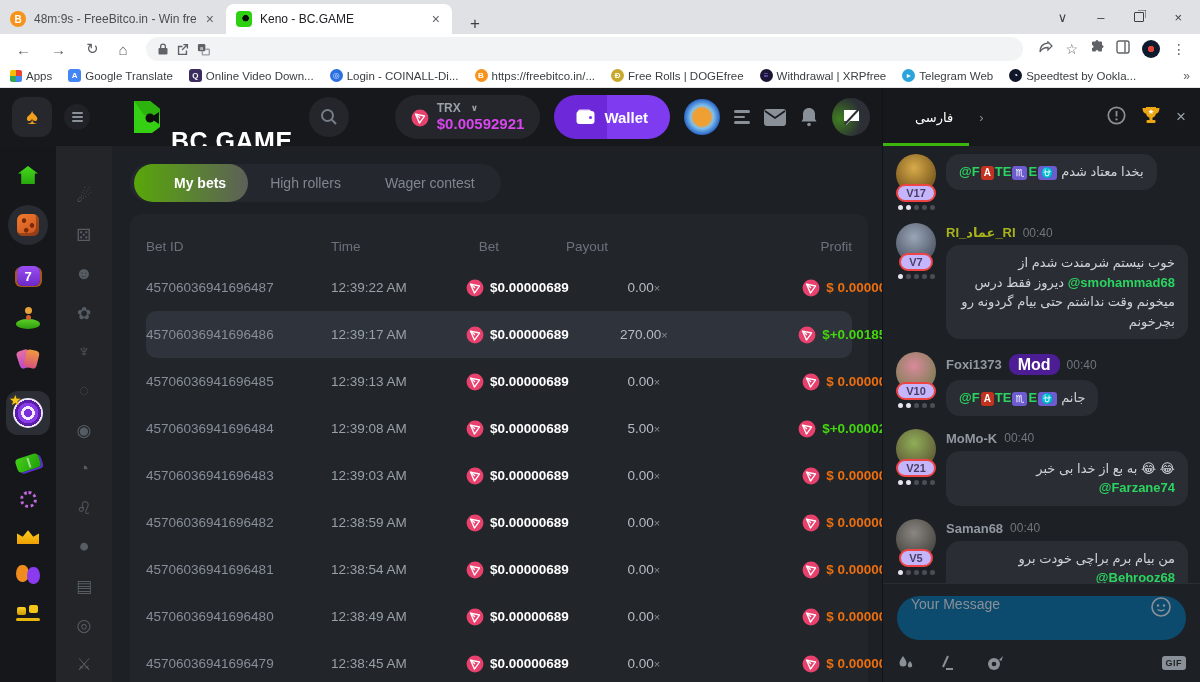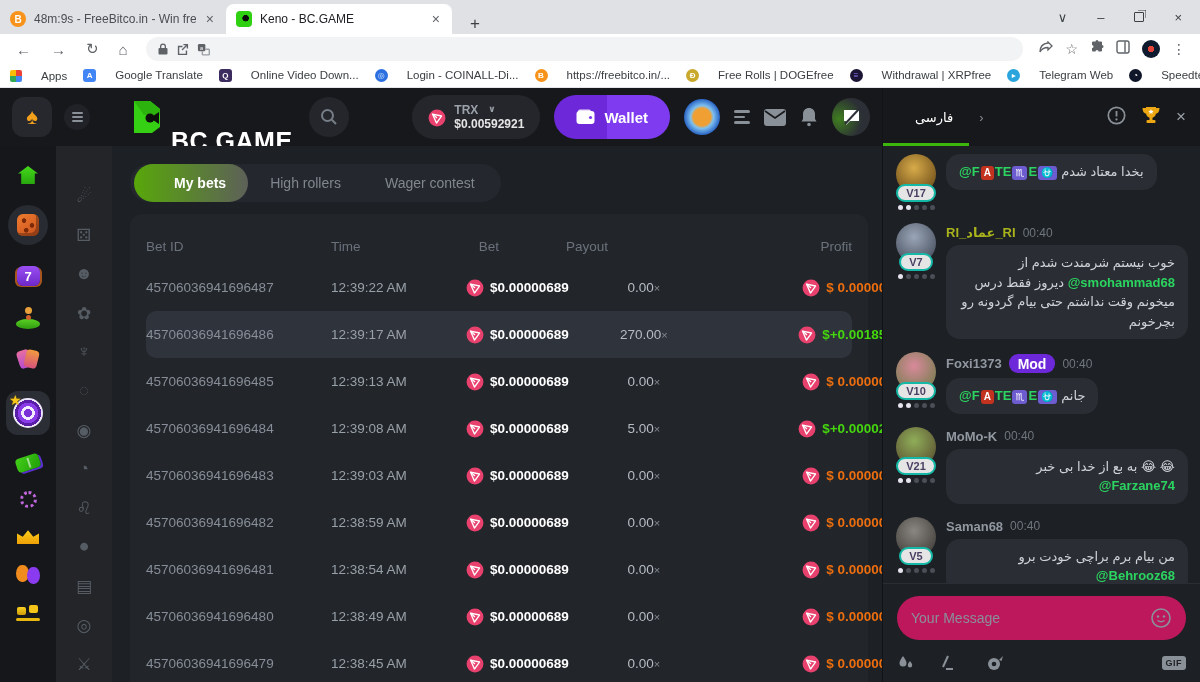--- a/index.html
+++ b/index.html
@@ -20,40 +20,40 @@
   .wincontrols{margin-left:auto;display:flex;align-items:center;gap:30px;padding-right:18px;color:#3c4043;font-size:13px;align-self:center;}
   .restore-box{width:10px;height:10px;border:1.2px solid #3c4043;border-radius:1px;box-shadow:2px -2px 0 -0.5px #dfe1e5,3px -3px 0 -1px #3c4043;}
   .toolbar{height:30px;background:#fff;display:flex;align-items:center;padding:0 8px;gap:4px;}
   .navbtn{color:#5f6368;font-size:15px;padding:0 8px;}
   .addressbar{flex:1;height:24px;background:#f1f3f4;border-radius:12px;display:flex;align-items:center;padding:0 12px;gap:8px;margin:0 6px;}
   .addressbar .url{font-size:12.5px;color:#202124;flex:1;}
   .abar-ic{display:inline-flex;color:#5f6368;}
   .toolbar-right{display:flex;align-items:center;gap:12px;padding:0 6px;color:#5f6368;}
   .profile-dot{width:18px;height:18px;border-radius:50%;background:radial-gradient(circle,#e2443a 3px,#0e1a2e 3.5px);}
   .bookmarks{height:24px;background:#fff;border-bottom:1px solid #e4e6e9;display:flex;align-items:center;padding:0 10px;gap:16px;overflow:hidden;}
-  .bm{display:flex;align-items:flex-start;gap:19px;font-size:11.5px;color:#3c4043;white-space:nowrap;}
+  .bm{display:flex;align-items:center;gap:4px;font-size:11.5px;color:#3c4043;white-space:nowrap;}
   .bm-ic{width:13px;height:13px;display:inline-flex;align-items:center;justify-content:center;font-size:8px;font-weight:bold;flex:none;}
   .bm-more{margin-left:auto;color:#5f6368;font-size:12px;}
   .apps-grid{width:12px;height:12px;border-radius:2px;background:conic-gradient(#ea4335 0 25%,#4285f4 0 50%,#34a853 0 75%,#fbbc05 0);}
 
   
   .app{position:absolute;top:88px;left:0;width:1200px;bottom:0;background:#1d2024;}
   .app-header{position:absolute;top:0;left:0;right:0;height:58px;background:#17181c;display:flex;}
   .header-main{width:882px;display:flex;align-items:center;padding:0 12px;gap:12px;}
   .spade-btn{width:40px;height:40px;border-radius:12px;background:#26282e;display:flex;align-items:center;justify-content:center;font-size:22px;color:#f2a01b;}
   .burger{width:26px;height:26px;border-radius:50%;background:#202227;display:flex;flex-direction:column;align-items:center;justify-content:center;gap:2.5px;}
   .burger i{display:block;width:11px;height:1.8px;background:#8a9097;border-radius:1px;}
   .logo{display:flex;align-items:center;gap:9px;margin-left:26px;}
   .logo-text{color:#fff;font-size:25px;font-weight:800;letter-spacing:.5px;margin-top:48px;}
   .search-btn{width:40px;height:40px;border-radius:50%;background:#24262b;display:flex;align-items:center;justify-content:center;margin-left:4px;}
   .hdr-right{margin-left:auto;display:flex;align-items:center;gap:14px;}
   .trx-pill{height:44px;border-radius:22px;background:#24262b;display:flex;align-items:center;gap:8px;padding:0 16px;}
   .trx-col{display:flex;flex-direction:column;line-height:1.2;}
   .trx-row1{font-size:12px;color:#9ba1a9;font-weight:bold;display:flex;gap:10px;align-items:center;}
-  .trx-balance{font-size:12px;color:#e5e5e5;font-weight:bold;}
+  .trx-balance{font-size:15px;color:#d946ef;font-weight:bold;}
   .wallet-btn{height:44px;border-radius:22px;padding:0 22px;display:flex;align-items:center;gap:9px;color:#fff;font-weight:bold;font-size:15px;background:linear-gradient(90deg,#6d28d9 0 46%,#7e3bf0 46%);border:none;}
   .user-avatar{width:36px;height:36px;border-radius:50%;background:radial-gradient(circle at 50% 50%,#f0a032 0 34%,#7ec0f0 45%,#2b66c4 70%,#123055);}
   .lines-ic{display:flex;flex-direction:column;gap:3px;}
   .lines-ic i{display:block;height:2.5px;background:#8a9097;border-radius:2px;}
   .lines-ic i:nth-child(1){width:16px;}.lines-ic i:nth-child(2){width:11px;}.lines-ic i:nth-child(3){width:16px;}
   .hicon{display:inline-flex;align-items:center;justify-content:center;}
   .chat-toggle{width:38px;height:38px;border-radius:50%;background:radial-gradient(circle at 18% 55%,#3f7d1f,#2c2f35 62%);display:flex;align-items:center;justify-content:center;}
 
   
   .chat-header{width:318px;display:flex;align-items:center;position:relative;padding:0 14px;border-left:1px solid #121316;}
@@ -116,36 +116,36 @@
   .c5.win{color:#44d60e;}
   .thead .h1{justify-self:start}.thead .h2{justify-self:start}.thead .h3{justify-self:center}.thead .h4{justify-self:center}.thead .h5{justify-self:end}
   .trx-ic{width:18px;height:18px;flex:none;display:inline-flex;}
 
   
   .chat{position:absolute;top:58px;left:882px;width:318px;bottom:0;background:#1d2024;border-left:1px solid #121316;display:flex;flex-direction:column;}
   .messages{flex:1;padding:8px 12px 0 12px;display:flex;flex-direction:column;gap:13px;overflow:hidden;}
   .msg{display:flex;gap:9px;}
   .av-col{width:42px;flex:none;display:flex;flex-direction:column;align-items:center;}
   .avatar{width:40px;height:40px;border-radius:50%;}
-  .lvl{margin-top:-10px;background:#e5e5e5;color:#4a3f63;font-size:11px;font-weight:bold;border-radius:9px;padding:1px 8px;border:2px solid #14b8a6;}
+  .lvl{margin-top:-10px;background:#c4b5fd;color:#4a3f63;font-size:11px;font-weight:bold;border-radius:9px;padding:1px 8px;border:2px solid #ef4444;}
   .dots{display:flex;gap:3px;margin-top:3px;}
   .dots i{width:5px;height:5px;border-radius:50%;background:#4a4e56;}
   .dots i.f{background:#e6e4ee;}
   .m-body{flex:1;min-width:0;}
   .m-head{display:flex;align-items:center;gap:7px;margin:2px 0 5px 0;font-size:13px;font-weight:bold;}
   .m-time{color:#6f767e;font-weight:normal;font-size:12px;}
-  .m-mod{background:#6d28d9;color:#fff;font-size:14px;font-weight:bold;border-radius:9px;padding:1.5px 9px;}
+  .m-mod{background:#4c1d95;color:#fff;font-size:16px;font-weight:bold;border-radius:9px;padding:1.5px 9px;}
   .bubble{display:inline-block;background:#2a2d33;border-radius:14px;padding:8px 13px;color:#cfd3d8;font-size:13px;line-height:1.5;direction:rtl;text-align:right;max-width:248px;}
   .mn{color:#2bd460;font-weight:bold;}
   .mention-group{direction:ltr;unicode-bidi:isolate;}
   .br,.bp{display:inline-block;color:#fff;font-size:10px;font-weight:bold;padding:1px 3px;border-radius:3px;margin:0 1px;line-height:1.2;}
   .br{background:#c3321f;}
   .bp{background:#6d5bd0;}
   .chat-bottom{border-top:1px solid #2a2d33;padding:12px 14px 10px 14px;}
-  .chat-input{height:44px;background:#be185d;border-radius:22px;display:flex;align-items:center;padding:0 14px;gap:8px;}
+  .chat-input{height:44px;background:#0c4a6e;border-radius:22px;display:flex;align-items:flex-start;padding:0 14px;gap:8px;}
   .chat-input input{flex:1;background:transparent;border:none;outline:none;color:#cfd3d8;font-size:14px;font-family:inherit;}
   .chat-input input::placeholder{color:#8a9097;}
   .chat-actions{display:flex;align-items:center;gap:26px;margin-top:14px;}
   .gif-badge{margin-left:auto;background:#8a9097;color:#1d2024;font-weight:bold;font-size:9px;border-radius:3px;padding:2px 4px;letter-spacing:.5px;}
 </style>
 </head>
 <body>
 
 <div class="chrome">
   <div class="tabstrip">

